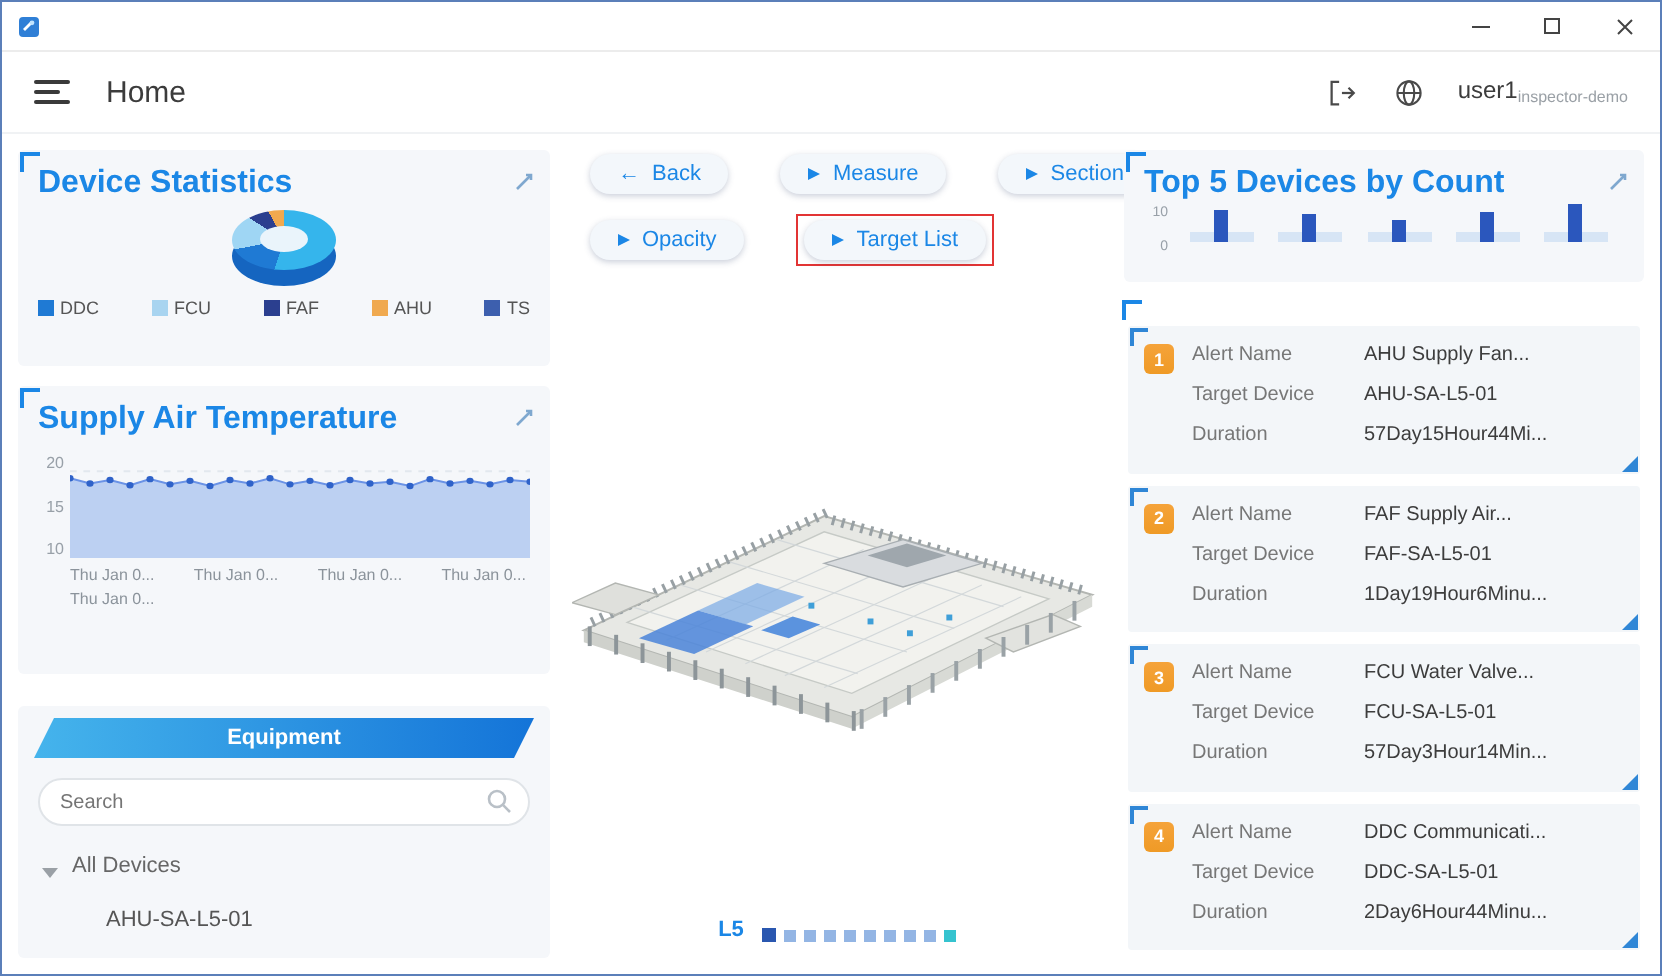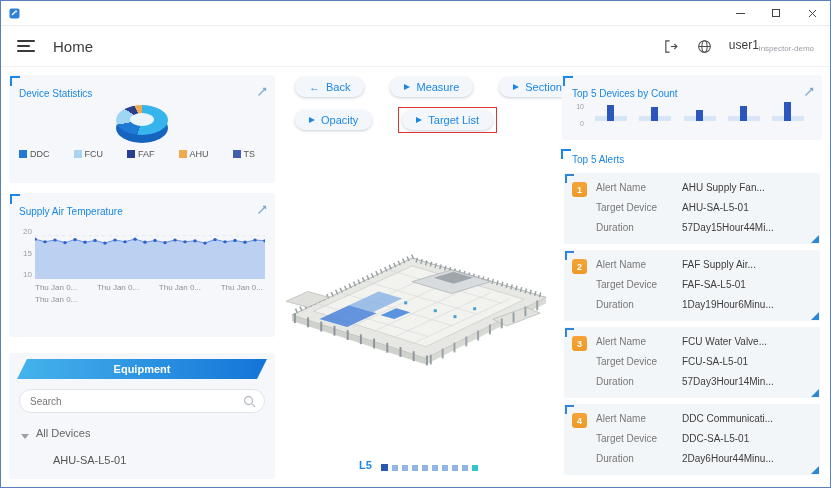--- a/index.html
+++ b/index.html
@@ -27,30 +27,30 @@
   .user-role{font-size:8px;color:#9aa0a6}
 
   
   .content{flex:1;min-height:0;display:flex;gap:8px;padding:8px;background:#fff}
   .left-col{width:266px;flex:0 0 auto;display:flex;flex-direction:column}
   .center-col{flex:1;position:relative;min-width:0}
   .right-col{width:260px;flex:0 0 auto;display:flex;flex-direction:column}
 
   .panel{background:#f5f7fa;border-radius:3px;position:relative;padding:8px 10px}
   .panel::before{content:"";position:absolute;left:1px;top:1px;width:8px;height:8px;border-left:2px solid #1b87e6;border-top:2px solid #1b87e6}
-  .panel-title{color:#1b87e6;font-size:10px;font-weight:normal}
+  .panel-title{color:#1b87e6;font-size:16px;font-weight:bold}
   .expand-icon{position:absolute;right:8px;top:8px;cursor:pointer}
 
   
   .ds-panel{height:92px;margin-bottom:10px}
   .donut{position:relative;width:52px;height:40px;margin:4px auto 2px}
   .donut-side{position:absolute;left:0;top:8px;width:52px;height:30px;border-radius:50%;background:#1565c0}
   .donut-top{position:absolute;left:0;top:0;width:52px;height:30px;border-radius:50%;background:conic-gradient(#35b5ec 0 55%,#1f7ad4 55% 72%,#9fd6f4 72% 84%,#2b3f8f 84% 92%,#f0a94f 92% 100%)}
   .donut-top::after{content:"";position:absolute;left:14px;top:8px;width:24px;height:13px;border-radius:50%;background:#eaf4fb}
-  .legend-row{display:flex;justify-content:flex-start;gap:24px;font-size:9px;color:#555;margin-top:4px}
+  .legend-row{display:flex;justify-content:space-between;gap:10px;font-size:9px;color:#555;margin-top:4px}
   .legend-item{display:flex;align-items:center;gap:3px}
   .swatch{width:8px;height:8px;display:inline-block}
 
   
   .sa-panel{height:128px;margin-bottom:16px}
   .chart-row{display:flex;margin-top:8px}
   .yticks{width:16px;height:52px;display:flex;flex-direction:column;justify-content:space-between;font-size:8px;color:#98a0a8;text-align:right;padding-right:3px;box-sizing:border-box}
   .area-chart{flex:1;height:52px}
   .xlabels{display:flex;justify-content:space-between;font-size:8px;color:#8b939b;margin:4px 2px 0 16px}
   .xlabels2{font-size:8px;color:#8b939b;margin:3px 0 0 16px}
@@ -424,21 +424,20 @@
               </div>
               <div class="td-group">
                 <i class="td-track" style="background: rgb(215, 229, 245);"></i>
                 <i class="td-bar" style="background: rgb(43, 87, 189); height: 19px;"></i>
               </div>
             </div>
         </div>
       </div>
 
       <div class="panel alerts-panel">
-        <span class="panel-title alerts-title">Top 5 Alerts</span>
         <div class="alerts-list">
             <div class="alert-card">
               <span class="alert-badge" style="background: linear-gradient(rgb(245, 163, 58), rgb(239, 154, 38));">1</span>
               <div class="alert-row">
                 <span class="alert-label">Alert Name</span>
                 <span class="alert-value">AHU Supply Fan...</span>
               </div>
               <div class="alert-row">
                 <span class="alert-label">Target Device</span>
                 <span class="alert-value">AHU-SA-L5-01</span>

